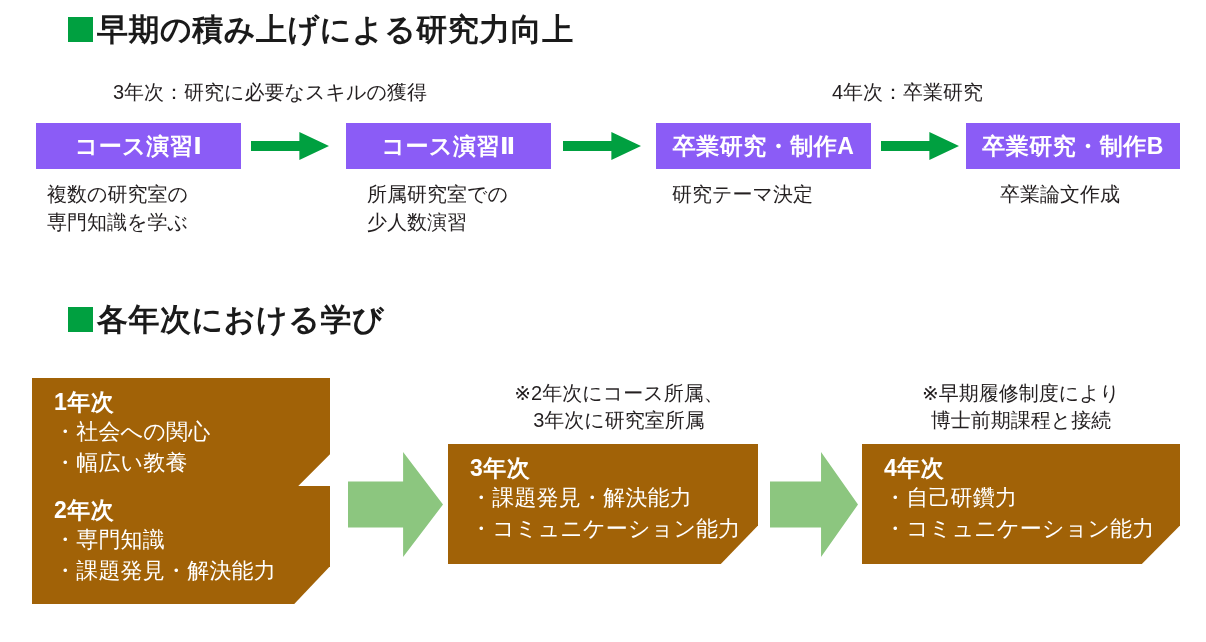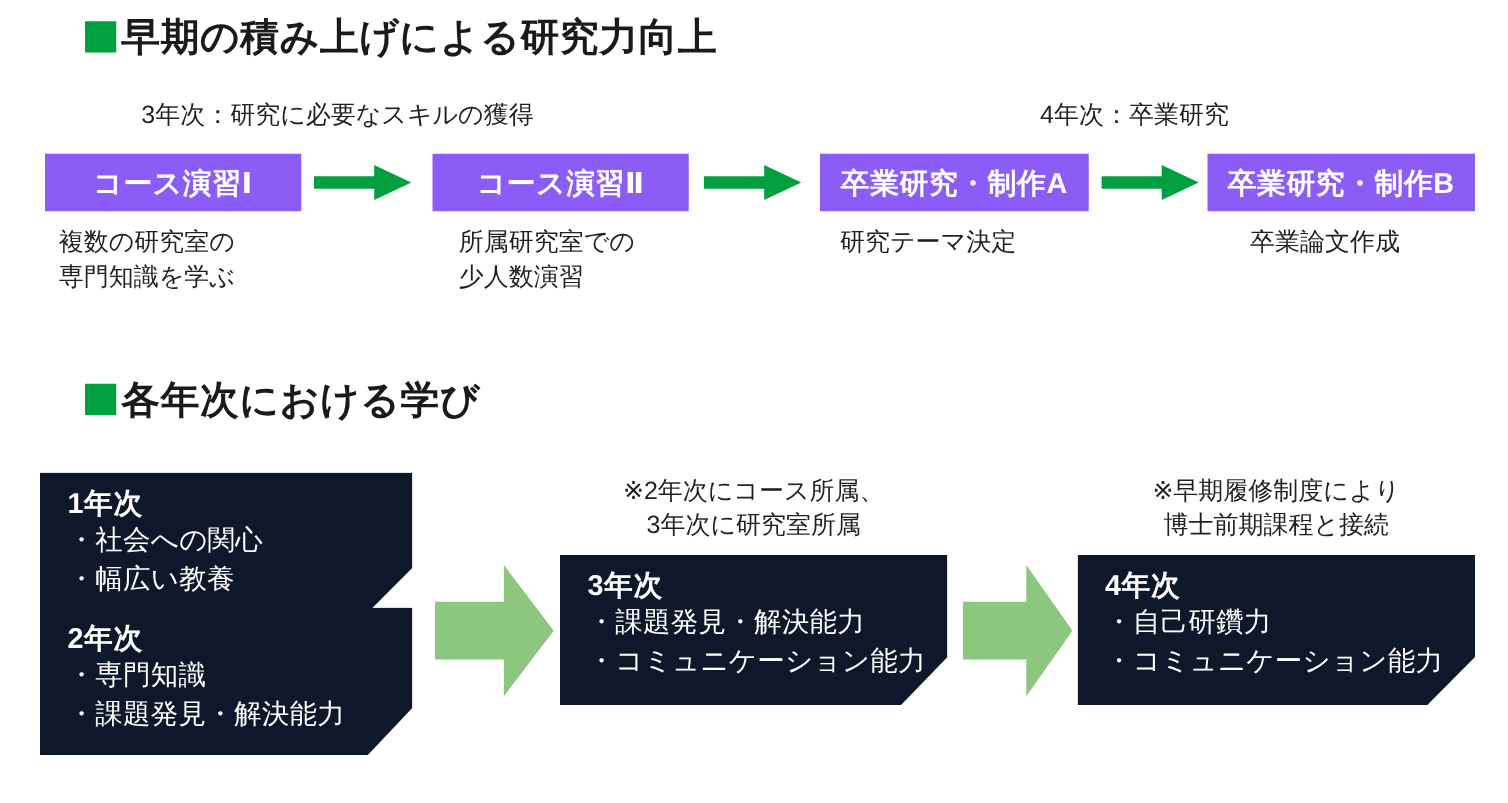--- a/index.html
+++ b/index.html
@@ -105,21 +105,21 @@
     white-space: pre-line;
   }
   #box-caption-0 { left: 47px;  top: 180px; }
   #box-caption-1 { left: 367px; top: 180px; }
   #box-caption-2 { left: 672px; top: 180px; }
   #box-caption-3 { left: 1000px; top: 180px; }
 
   
   .year-block {
     position: absolute;
-    background: #0f172a;
+    background: #a16207;
     color: #ffffff;
     box-sizing: border-box;
     -webkit-clip-path: polygon(0 0, 100% 0, 100% 68%, 88% 100%, 0 100%);
     clip-path: polygon(0 0, 100% 0, 100% 68%, 88% 100%, 0 100%);
     padding: 10px 0 0 22px;
   }
   .year-block .yb-title {
     font-size: 23px;
     font-weight: 700;
     line-height: 1.25;
@@ -149,21 +149,21 @@
 
   
   .stage-note {
     position: absolute;
     font-size: 20px;
     line-height: 1.35;
     color: #231f20;
     white-space: pre-line;
     text-align: center;
   }
-  #stage-note-0 { left: 448px; top: 380px; width: 310px; }
+  #stage-note-0 { left: 464px; top: 380px; width: 310px; }
   #stage-note-1 { left: 862px; top: 380px; width: 318px; }
 </style>
 </head>
 <body>
 
 <div class="section-heading" id="heading-1">
   <span class="heading-marker"></span>
   <span class="heading-text">早期の積み上げによる研究力向上</span>
 </div>
 

